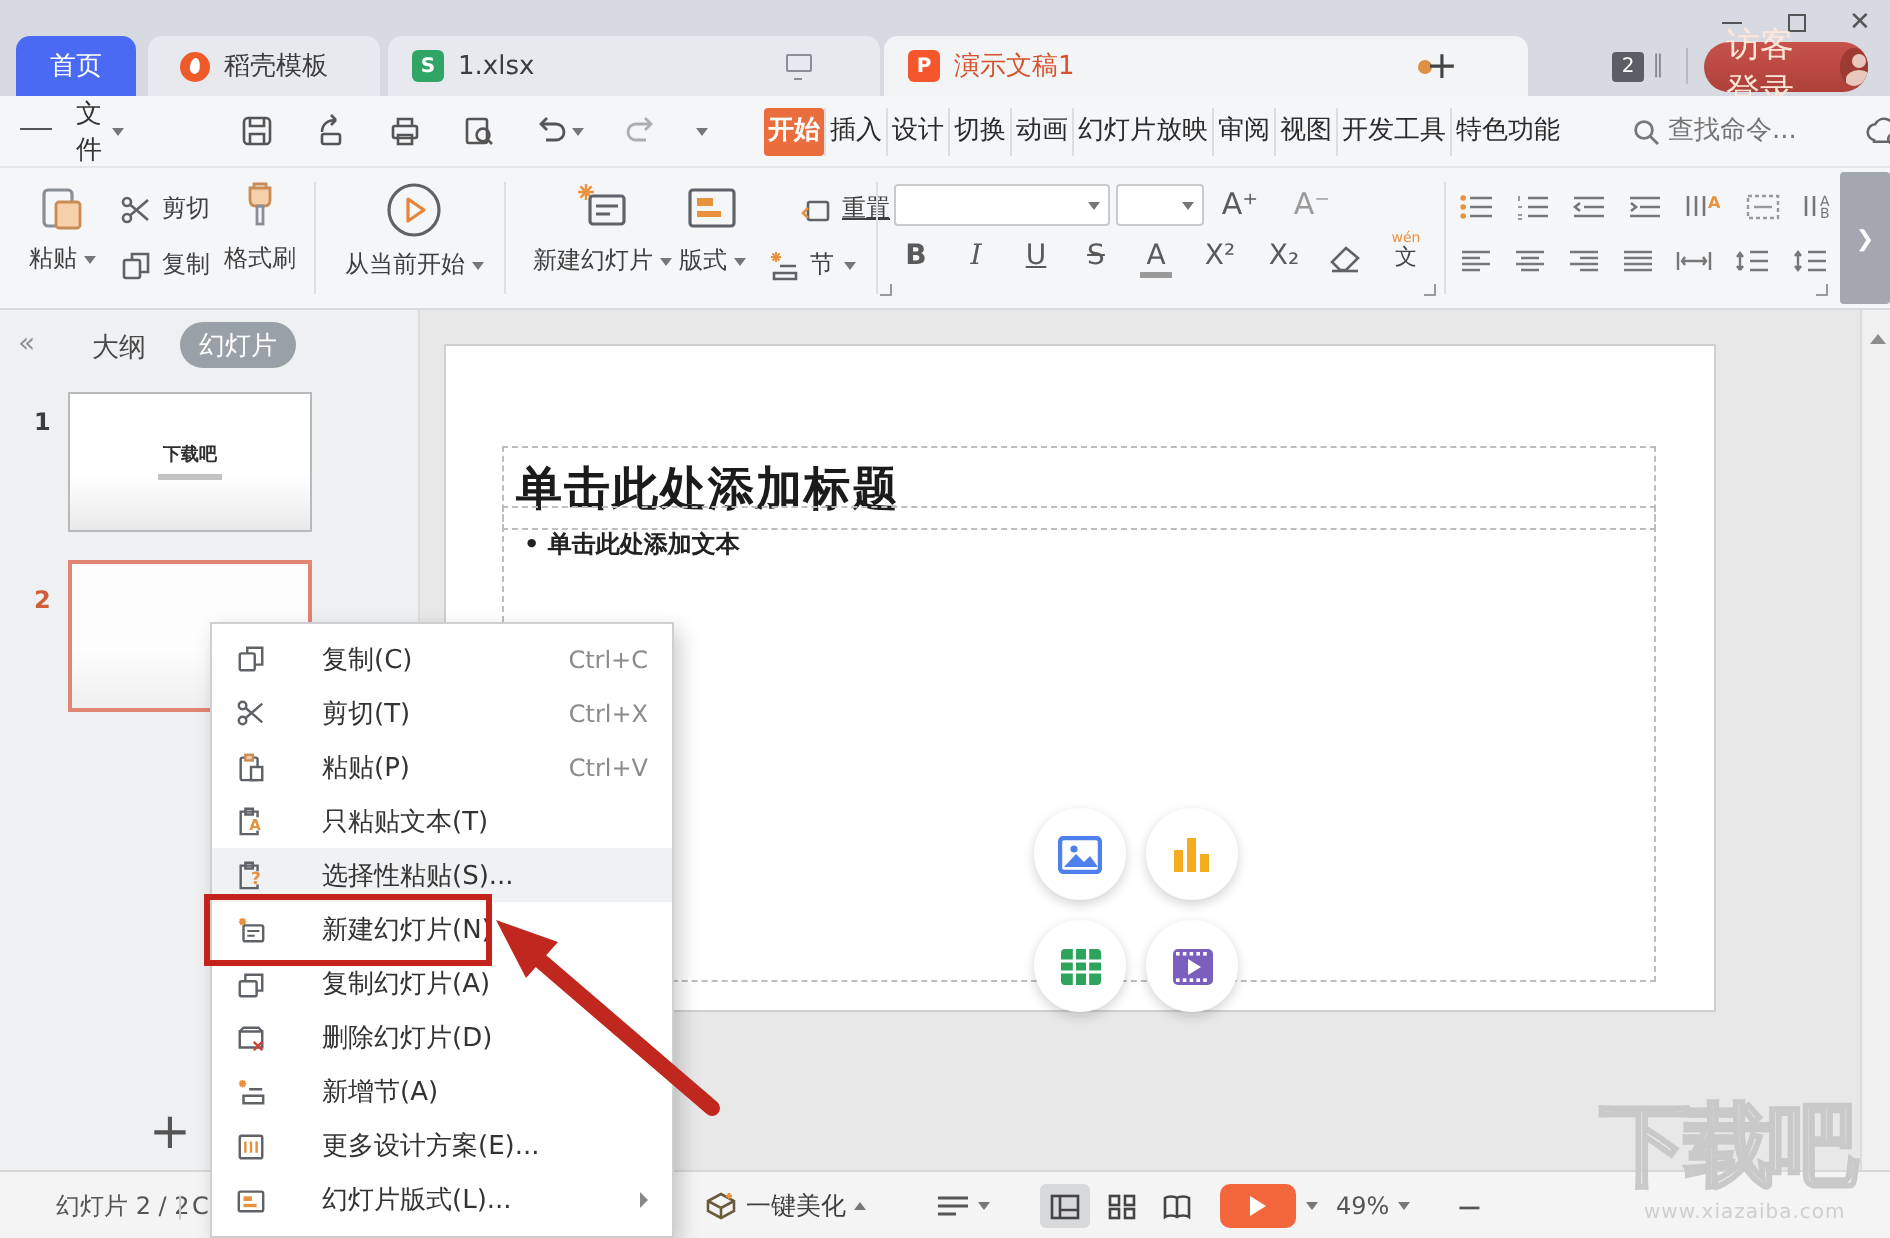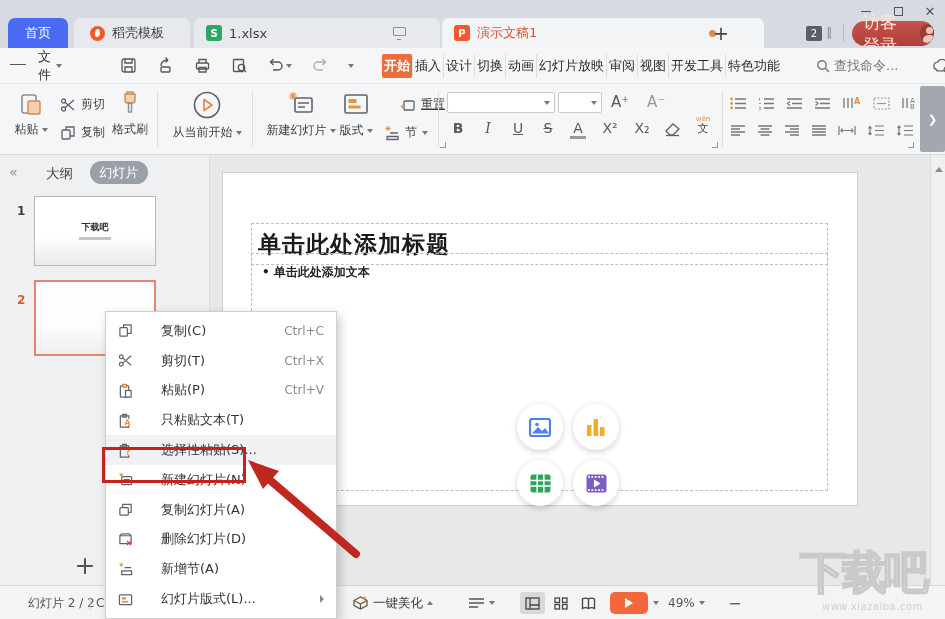--- a/index.html
+++ b/index.html
@@ -634,20 +634,27 @@
       <span>删除幻灯片(D)</span>
     </div>
     <div class="cm-item">
       <svg width="15" height="15" viewBox="0 0 16 16" fill="none" stroke="#5f6368" stroke-width="1.3">
           <path d="M3.5 1v4M1.5 3h4M2.1 1.6l2.8 2.8M4.9 1.6 2.1 4.4" stroke="#e8913f" stroke-width="1"></path>
           <path d="M7 6h7M4 9.5h10.5v4H4z"></path>
         </svg>
       <span>新增节(A)</span>
     </div>
     <div class="cm-item">
+      <svg width="15" height="15" viewBox="0 0 16 16" fill="none" stroke="#5f6368" stroke-width="1.3">
+          <rect x="2" y="2" width="12" height="12" rx="1"></rect>
+          <path d="M5 5v6M8 5v6M11 5v6" stroke="#e8913f"></path>
+        </svg>
+      <span>更多设计方案(E)...</span>
+    </div>
+    <div class="cm-item">
       <svg width="15" height="15" viewBox="0 0 16 16" fill="none">
           <rect x="1.5" y="3" width="13" height="10.5" rx="1" stroke="#5f6368" stroke-width="1.3"></rect>
           <rect x="4" y="5.5" width="4.5" height="2.5" fill="#e8913f"></rect>
           <rect x="4" y="9.5" width="7" height="1.8" fill="#e8913f"></rect>
         </svg>
       <span>幻灯片版式(L)...</span>
       <span class="cm-sub subarrow"></span>
     </div>
   </div>
 

